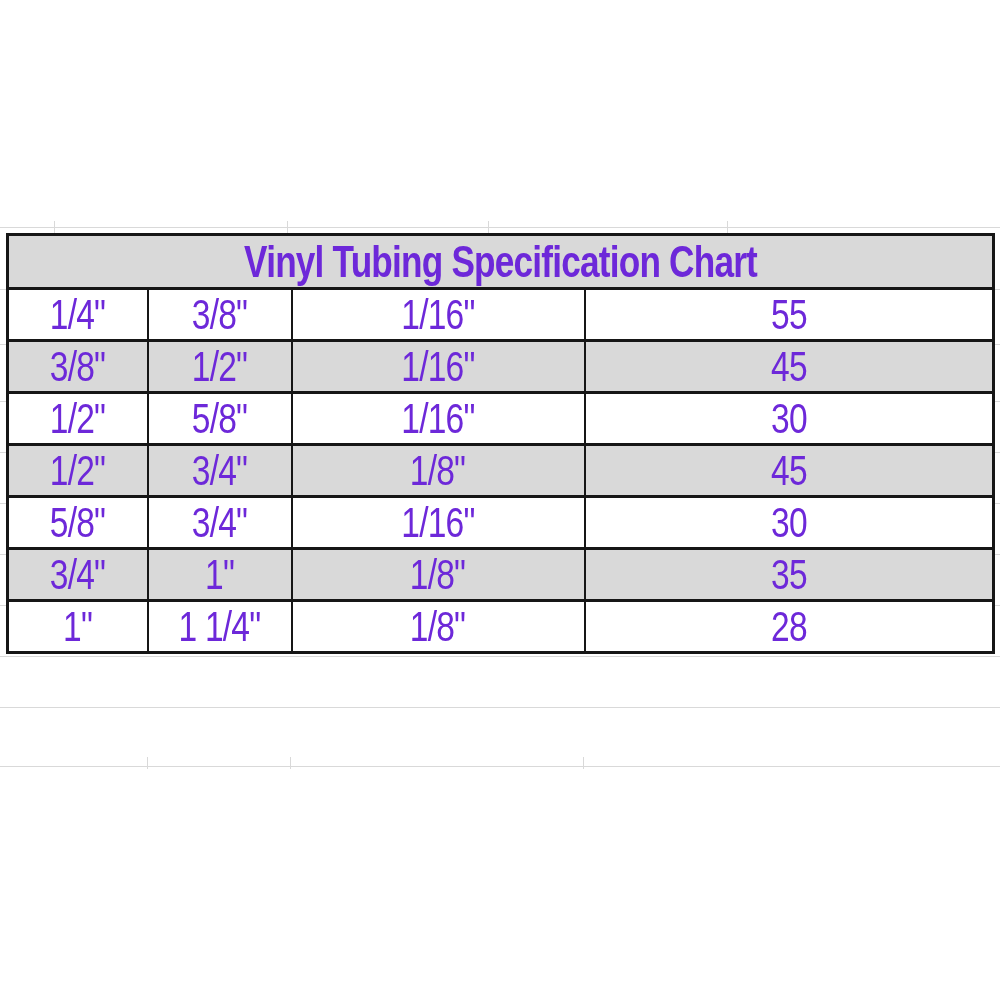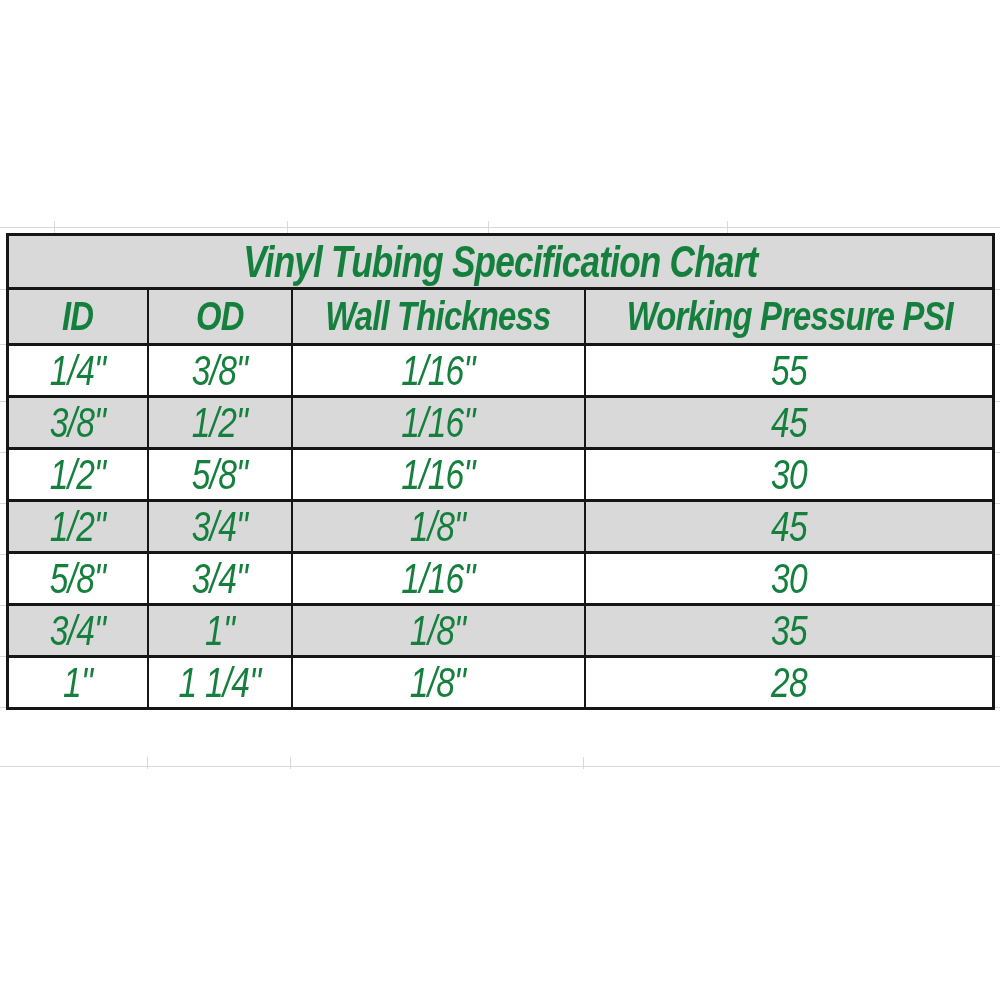--- a/index.html
+++ b/index.html
@@ -7,22 +7,21 @@
     padding: 0;
     background: #ffffff;
   }
   #page {
     position: relative;
     width: 1000px;
     height: 1000px;
     background: #ffffff;
     overflow: hidden;
     font-family: "Liberation Sans", "DejaVu Sans", sans-serif;
-    color: #15803d;
-    font-style: italic;
+    color: #6d28d9;
   }
   
   .gl-h {
     position: absolute;
     left: 0;
     width: 1000px;
     height: 1px;
     background: #d9d9d9;
     z-index: 0;
   }
@@ -116,34 +115,20 @@
     </colgroup>
 
     <tbody>
         <tr class="title-row shade">
       <td colspan="4">
         <span class="t title-text">Vinyl Tubing Specification Chart</span>
       </td>
     </tr>
 
 
-    <tr class="head-row shade">
-      <td>
-        <span class="t head-text">ID</span>
-      </td>
-      <td>
-        <span class="t head-text">OD</span>
-      </td>
-      <td>
-        <span class="t head-text">Wall Thickness</span>
-      </td>
-      <td>
-        <span class="t head-text">Working Pressure PSI</span>
-      </td>
-    </tr>
 
     <tr class="data-row plain">
       <td><span class="t data-text">1/4"</span></td>
       <td><span class="t data-text">3/8"</span></td>
       <td><span class="t data-text">1/16"</span></td>
       <td><span class="t data-text">55</span></td>
     </tr>
 
     <tr class="data-row shade">
       <td><span class="t data-text">3/8"</span></td>

